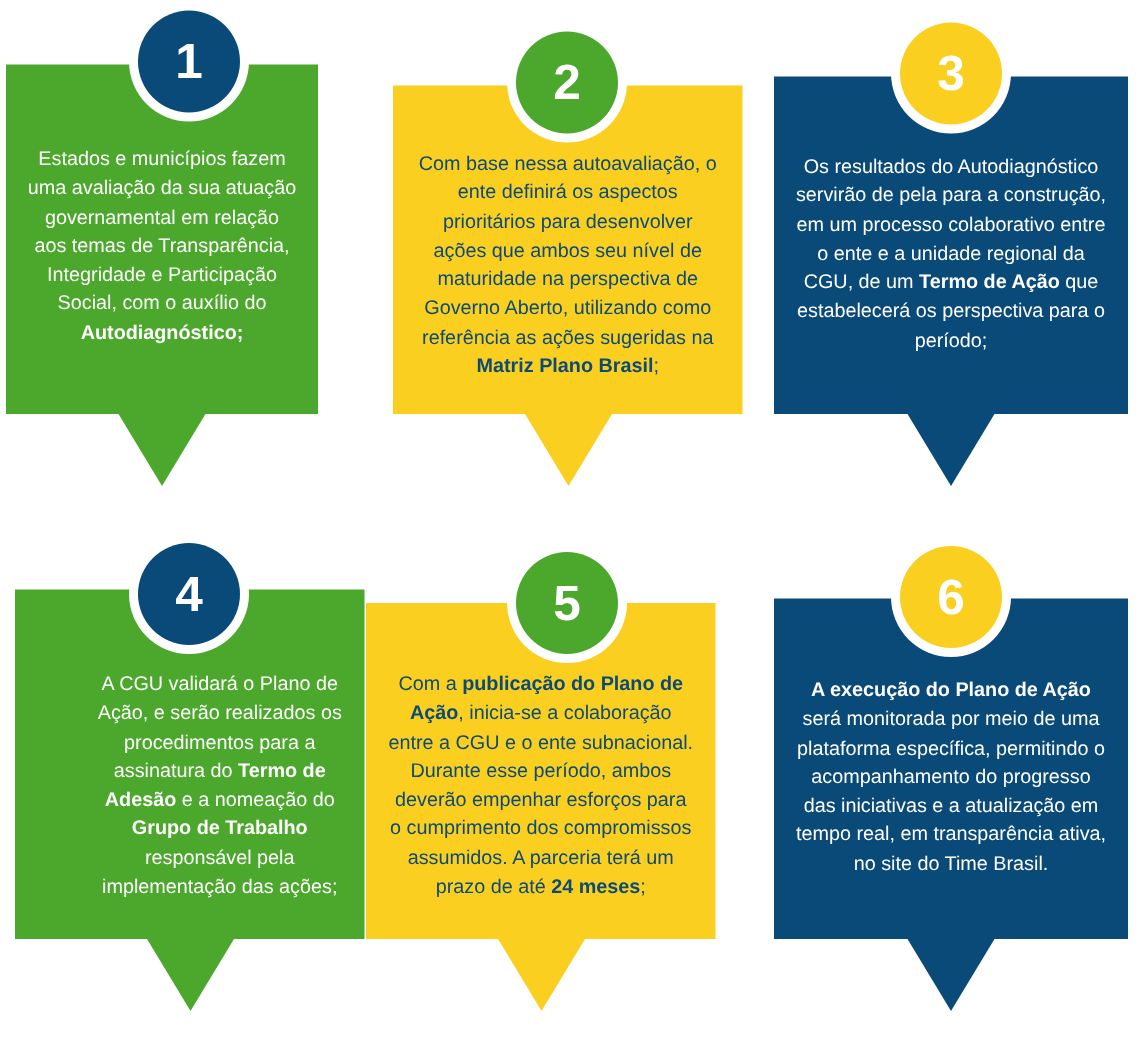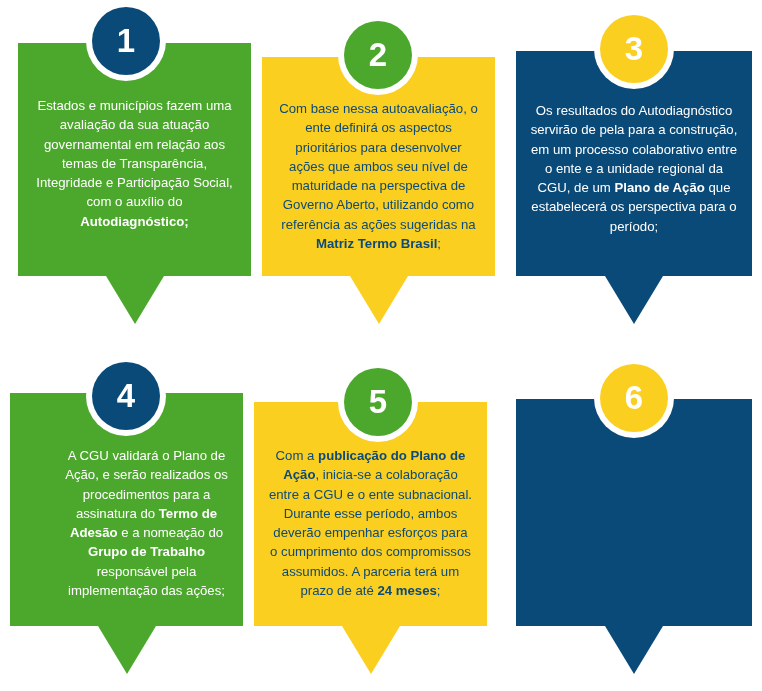--- a/index.html
+++ b/index.html
@@ -81,78 +81,79 @@
   .bg-blue{background:#0A4A78;}
   .ar-green{border-top:48px solid #4CA82C;}
   .ar-yellow{border-top:48px solid #FACF20;}
   .ar-blue{border-top:48px solid #0A4A78;}
 </style>
 </head>
 <body>
 
 <div id="infographic">
 
-  <div class="card" style="left:18px;top:43px;width:233px;height:233px;">
+  <div class="card" style="left:4px;top:43px;width:208px;height:233px;">
     <div class="card-body bg-green"></div>
     <div class="card-arrow ar-green" style="top:233px;"></div>
     <div class="card-text t-light" style="top:53px;"><span>Estados e municípios fazem uma avaliação da sua atuação governamental em relação aos temas de Transparência, Integridade e Participação Social, com o auxílio do </span><b>Autodiagnóstico;</b></div>
   </div>
   <div class="badge-ring" style="left:86px;top:1px;">
     <div class="badge bg-blue">
       <span class="badge-num">1</span>
     </div>
   </div>
 
   <div class="card" style="left:262px;top:57px;width:233px;height:219px;">
     <div class="card-body bg-yellow"></div>
     <div class="card-arrow ar-yellow" style="top:219px;"></div>
-    <div class="card-text t-dark" style="top:42px;"><span>Com base nessa autoavaliação, o ente definirá os aspectos prioritários para desenvolver ações que ambos seu nível de maturidade na perspectiva de Governo Aberto, utilizando como referência as ações sugeridas na </span><b>Matriz Termo Brasil</b><span>;</span></div>
+    <div class="card-text t-dark" style="top:42px;"><span>Com base nessa autoavaliação, o ente definirá os aspectos prioritários para desenvolver ações que ambos seu nível de maturidade na perspectiva de Governo Aberto, utilizando como referência as ações sugeridas na </span><b>Matriz Plano Brasil</b><span>;</span></div>
   </div>
   <div class="badge-ring" style="left:338px;top:15px;">
     <div class="badge bg-green">
       <span class="badge-num">2</span>
     </div>
   </div>
 
   <div class="card" style="left:516px;top:51px;width:236px;height:225px;">
     <div class="card-body bg-blue"></div>
     <div class="card-arrow ar-blue" style="top:225px;"></div>
-    <div class="card-text t-light" style="top:50px;"><span>Os resultados do Autodiagnóstico servirão de pela para a construção, em um processo colaborativo entre o ente e a unidade regional da CGU, de um </span><b>Plano de Ação</b><span> que estabelecerá os perspectiva para o período;</span></div>
+    <div class="card-text t-light" style="top:50px;"><span>Os resultados do Autodiagnóstico servirão de pela para a construção, em um processo colaborativo entre o ente e a unidade regional da CGU, de um </span><b>Termo de Ação</b><span> que estabelecerá os perspectiva para o período;</span></div>
   </div>
   <div class="badge-ring" style="left:594px;top:9px;">
     <div class="badge bg-yellow">
       <span class="badge-num">3</span>
     </div>
   </div>
 
   <div class="card" style="left:10px;top:393px;width:233px;height:233px;">
     <div class="card-body bg-green"></div>
     <div class="card-arrow ar-green" style="top:233px;"></div>
     <div class="card-text t-light" style="top:53px;margin-left:40px;"><span>A CGU validará o Plano de Ação, e serão realizados os procedimentos para a assinatura do </span><b>Termo de Adesão</b><span> e a nomeação do </span><b>Grupo de Trabalho</b><span> responsável pela implementação das ações;</span></div>
   </div>
   <div class="badge-ring" style="left:86px;top:356px;">
     <div class="badge bg-blue">
       <span class="badge-num">4</span>
     </div>
   </div>
 
-  <div class="card" style="left:254px;top:402px;width:233px;height:224px;">
+  <div class="card" style="left:244px;top:402px;width:233px;height:224px;">
     <div class="card-body bg-yellow"></div>
     <div class="card-arrow ar-yellow" style="top:224px;"></div>
     <div class="card-text t-dark" style="top:44px;"><span>Com a </span><b>publicação do Plano de Ação</b><span>, inicia-se a colaboração entre a CGU e o ente subnacional. Durante esse período, ambos deverão empenhar esforços para o cumprimento dos compromissos assumidos. A parceria terá um prazo de até </span><b>24 meses</b><span>;</span></div>
   </div>
   <div class="badge-ring" style="left:338px;top:362px;">
     <div class="badge bg-green">
       <span class="badge-num">5</span>
     </div>
   </div>
 
   <div class="card" style="left:516px;top:399px;width:236px;height:227px;">
     <div class="card-body bg-blue"></div>
     <div class="card-arrow ar-blue" style="top:227px;"></div>
+    <div class="card-text t-light" style="top:51px;"><b>A execução do Plano de Ação</b><span> será monitorada por meio de uma plataforma específica, permitindo o acompanhamento do progresso das iniciativas e a atualização em tempo real, em transparência ativa, no site do Time Brasil.</span></div>
   </div>
   <div class="badge-ring" style="left:594px;top:358px;">
     <div class="badge bg-yellow">
       <span class="badge-num">6</span>
     </div>
   </div>
 
 </div>
 
 </body></html>

